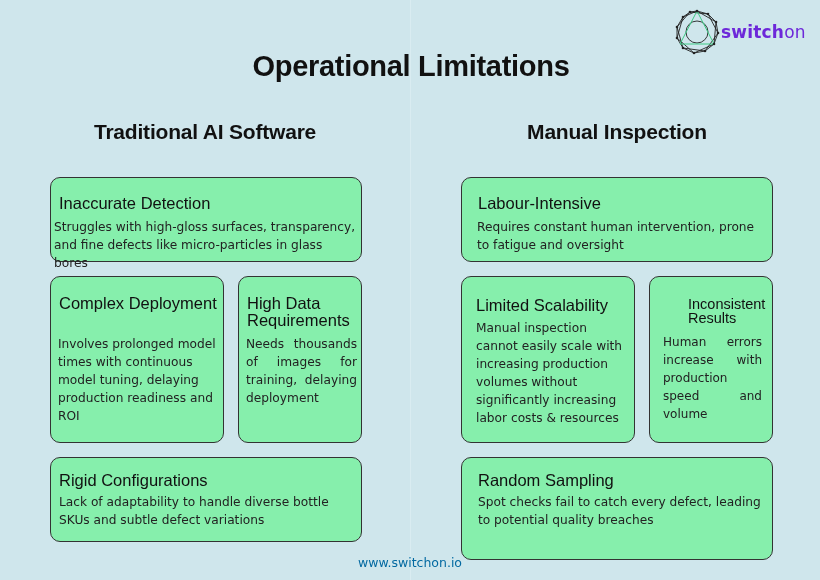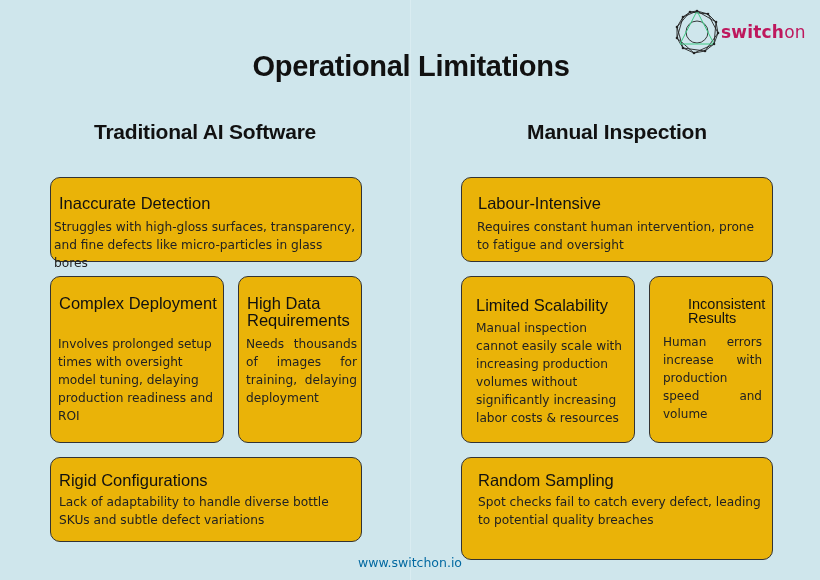--- a/index.html
+++ b/index.html
@@ -14,34 +14,34 @@
     position: absolute; left: 410px; top: 0; width: 1px; height: 580px;
     background: #d9ecf1;
   }
   .logo {
     position: absolute; left: 673px; top: 8px; width: 140px; height: 48px;
     display: flex; align-items: center;
   }
   .logo svg { width: 48px; height: 48px; }
   .logo-text {
     margin-left: 0; font-family: "DejaVu Sans", sans-serif;
-    font-size: 17px; color: #be185d; letter-spacing: 0.2px;
+    font-size: 17px; color: #6d28d9; letter-spacing: 0.2px;
   }
   .logo-text b { font-weight: bold; }
   .logo-text span.light { font-weight: normal; }
   .title {
     position: absolute; left: 8px; width: 806px; top: 50px; text-align: center;
     font-size: 29px; font-weight: bold; letter-spacing: -0.3px;
   }
   .col-head {
     position: absolute; top: 120px; font-size: 21px; font-weight: bold;
     text-align: center; width: 330px; letter-spacing: -0.2px;
   }
   .card {
-    position: absolute; background: #eab308; border: 1.5px solid #333;
+    position: absolute; background: #86efac; border: 1.5px solid #333;
     border-radius: 10px; box-sizing: border-box;
   }
   .card .h {
     font-family: "Liberation Sans", sans-serif; font-size: 16.5px; color: #111;
     line-height: 17px;
   }
   .card .p {
     font-family: "DejaVu Sans", sans-serif; font-size: 12.2px; color: #222;
     line-height: 18px;
   }
@@ -90,21 +90,21 @@
 <div class="col-head" style="left:40px;">Traditional AI Software</div>
 <div class="col-head" style="left:452px;">Manual Inspection</div>
 
 <div class="card" style="left:50px; top:177px; width:312px; height:85px;">
   <div class="h" style="position:absolute; left:8px; top:17px;">Inaccurate Detection</div>
   <div class="p" style="position:absolute; left:3px; top:40px; width:305px;">Struggles with high-gloss surfaces, transparency, and fine defects like micro-particles in glass bores</div>
 </div>
 
 <div class="card" style="left:50px; top:276px; width:174px; height:167px;">
   <div class="h" style="position:absolute; left:8px; top:18px; width:160px;">Complex Deployment</div>
-  <div class="p" style="position:absolute; left:7px; top:58px; width:162px;">Involves prolonged setup times with oversight model tuning, delaying production readiness and ROI</div>
+  <div class="p" style="position:absolute; left:7px; top:58px; width:162px;">Involves prolonged model times with continuous model tuning, delaying production readiness and ROI</div>
 </div>
 
 <div class="card" style="left:238px; top:276px; width:124px; height:167px;">
   <div class="h" style="position:absolute; left:8px; top:18px; width:115px;">High Data Requirements</div>
   <div class="p justify" style="position:absolute; left:7px; top:58px; width:111px;">Needs thousands of images for training, delaying deployment</div>
 </div>
 
 <div class="card" style="left:50px; top:457px; width:312px; height:85px;padding-left:20px;">
   <div class="h" style="position:absolute; left:8px; top:14px;">Rigid Configurations</div>
   <div class="p" style="position:absolute; left:8px; top:35px; width:300px;">Lack of adaptability to handle diverse bottle SKUs and subtle defect variations</div>

